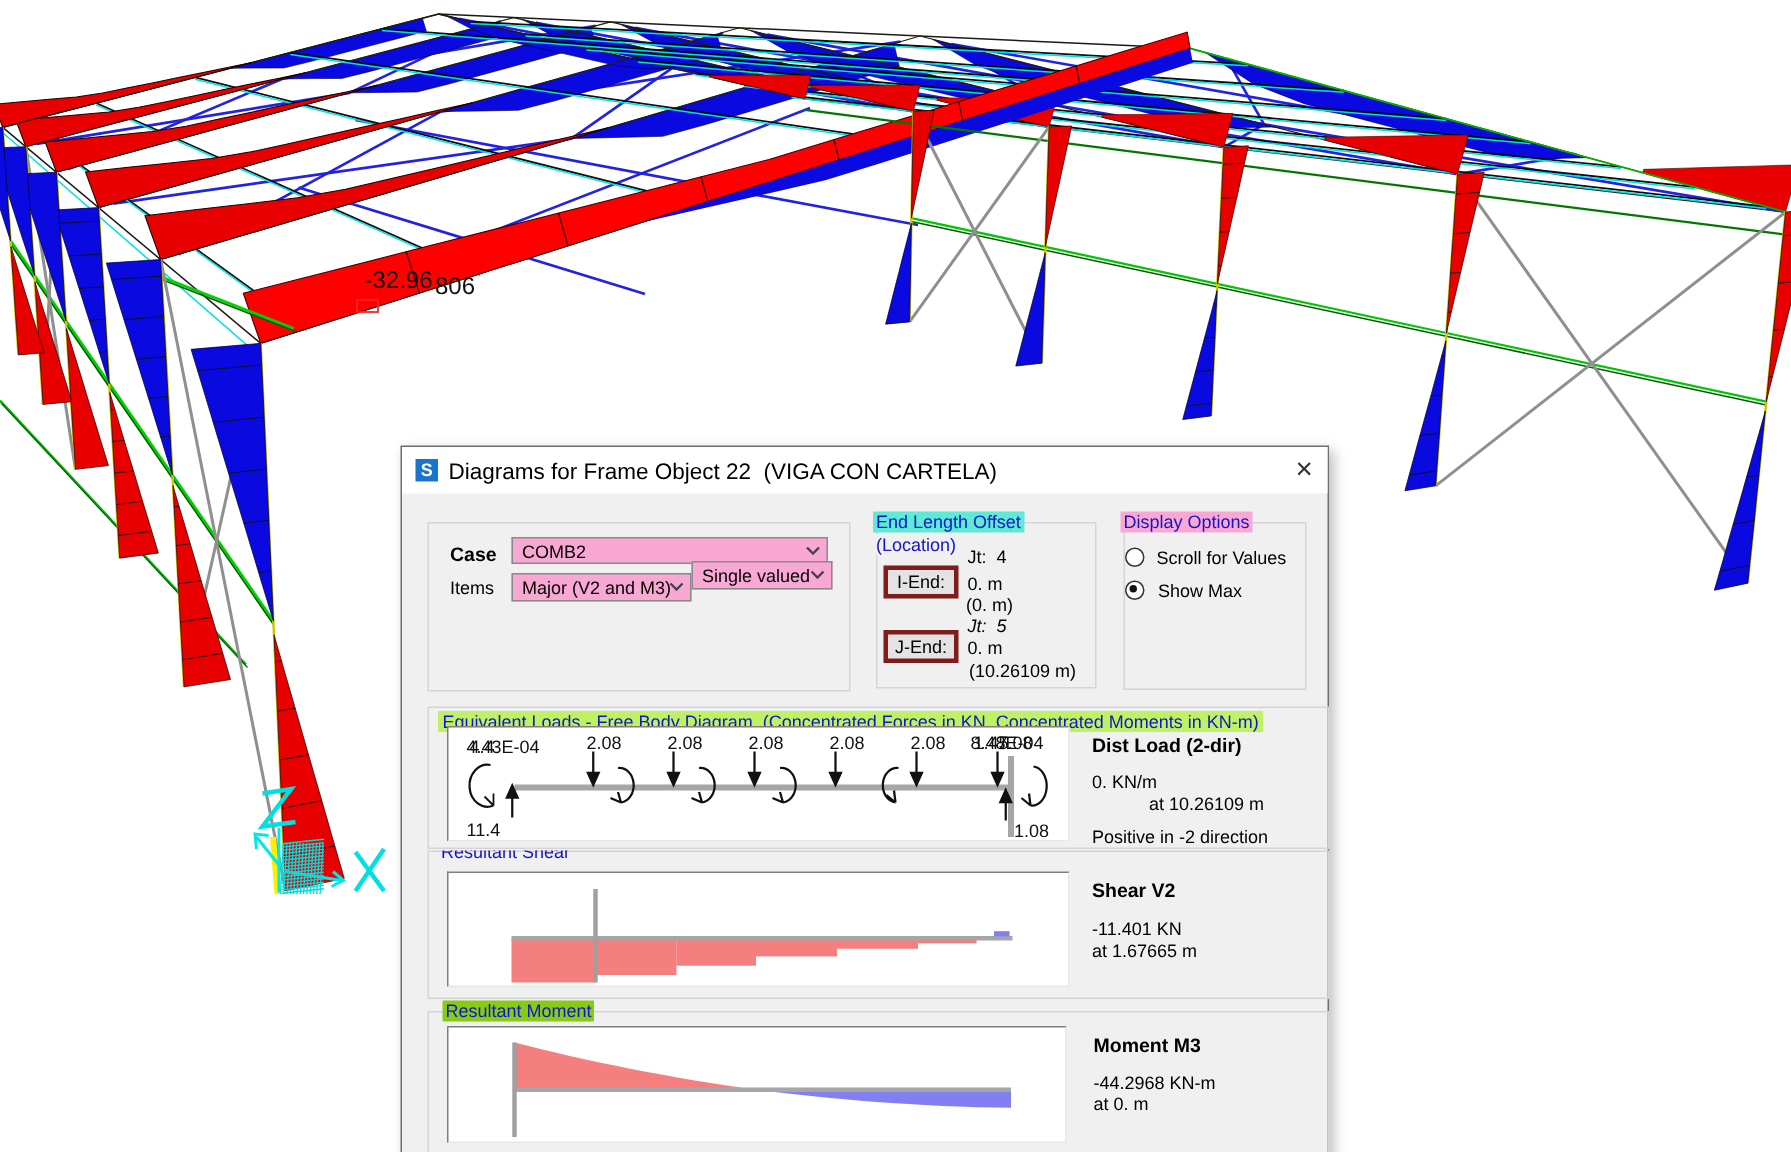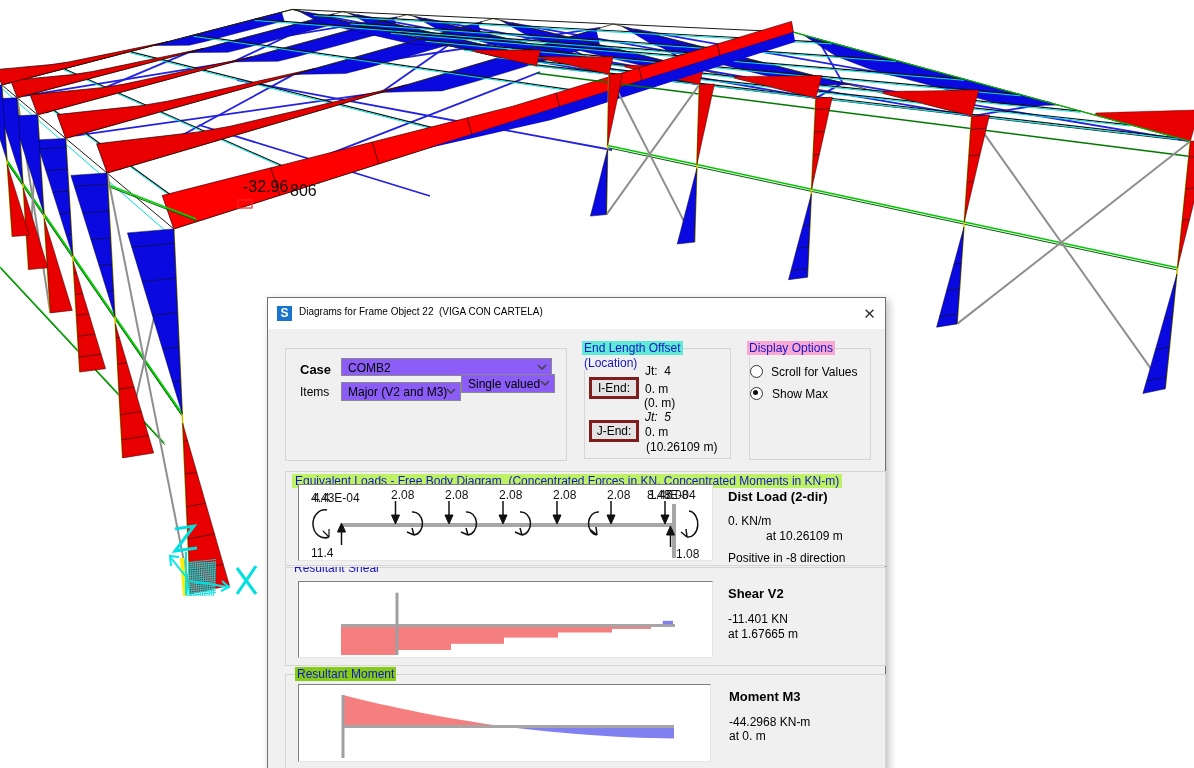--- a/index.html
+++ b/index.html
@@ -5,26 +5,26 @@
   html,body{margin:0;padding:0;background:#ffffff;}
   #page{position:relative;width:1194px;height:768px;overflow:hidden;background:#ffffff;
         font-family:"Liberation Sans", sans-serif;}
   #model{position:absolute;left:0;top:0;}
   
   #dlg{position:absolute;left:267px;top:297px;width:617px;height:475px;
        background:#f0f0f0;border:1px solid #6f6f6f;box-shadow:3px 3px 8px rgba(0,0,0,0.25);}
   #titlebar{position:absolute;left:0;top:0;width:100%;height:31px;background:#ffffff;}
   #titlebar .icon{position:absolute;left:9px;top:8px;width:15px;height:15px;background:#1874cd;
        color:#fff;font-weight:bold;font-size:12px;line-height:15px;text-align:center;}
-  #titlebar .txt{position:absolute;left:31px;top:8px;font-size:10px;color:#000;}
+  #titlebar .txt{position:absolute;left:31px;top:8px;font-size:15px;color:#000;}
   #closex{position:absolute;right:7px;top:7px;width:17px;height:17px;font-size:15px;color:#333;
        text-align:center;line-height:17px;}
   .grp{position:absolute;border:1px solid #d5d5d5;}
   .blab{font-size:12px;color:#1414c8;position:absolute;white-space:nowrap;}
-  .combo{position:absolute;background:#8b5cf6;border:1px solid #8a8a8a;font-size:12px;color:#000;}
+  .combo{position:absolute;background:#f9a8d4;border:1px solid #8a8a8a;font-size:12px;color:#000;}
   .combo span{position:absolute;left:6px;top:2px;white-space:nowrap;}
   .combo svg{position:absolute;right:4px;top:5px;}
   .btn{position:absolute;background:#e3e3e3;border:3px solid #7f1d1d;font-size:12px;color:#000;
        text-align:center;}
   .t12{position:absolute;font-size:12px;color:#000;white-space:nowrap;}
   .t12b{position:absolute;font-size:13px;font-weight:bold;color:#000;white-space:nowrap;}
   .whitebox{position:absolute;background:#ffffff;border-top:1px solid #7f7f7f;border-left:1px solid #7f7f7f;
        border-right:1px solid #e6e6e6;border-bottom:1px solid #e6e6e6;}
   .radio{position:absolute;width:11px;height:11px;border:1px solid #333;border-radius:50%;background:#fff;}
   .radio.on::after{content:"";position:absolute;left:2px;top:2px;width:5px;height:5px;border-radius:50%;background:#111;}
@@ -432,21 +432,21 @@
     <text x="200" y="14" font-size="12" fill="#111">2.08</text>
     <text x="254" y="14" font-size="12" fill="#111">2.08</text>
     <text x="308" y="14" font-size="12" fill="#111">2.08</text>
     <text x="348" y="14" font-size="12" fill="#111">8.48E-04</text>
     <text x="350" y="14" font-size="12" fill="#111">1.45</text>
     <text x="366" y="14" font-size="12" fill="#111">7.08</text>
   </svg>
   <div class="t12b" style="left:460px;top:191px;">Dist Load (2-dir)</div>
   <div class="t12" style="left:460px;top:216px;">0. KN/m</div>
   <div class="t12" style="left:460px;top:231px;margin-left:38px;">at 10.26109 m</div>
-  <div class="t12" style="left:460px;top:253px;">Positive in -8 direction</div>
+  <div class="t12" style="left:460px;top:253px;">Positive in -2 direction</div>
 
   <div class="grp" style="left:17px;top:269px;width:599px;height:97px;"></div>
   <div style="position:absolute;left:26px;top:269px;width:110px;height:8px;overflow:hidden;">
     <div style="margin-top:-6px;font-size:12px;color:#1414c8;">Resultant Shear</div>
   </div>
   <div class="whitebox" style="left:30px;top:283px;width:413px;height:75px;"></div>
   <svg style="position:absolute;left:31px;top:284px;" width="411" height="73" viewBox="0 0 411 73">
     <g fill="#f57e7e">
       <rect x="42" y="43.5" width="56" height="31"></rect>
       <rect x="98" y="43.5" width="54" height="24.5"></rect>

